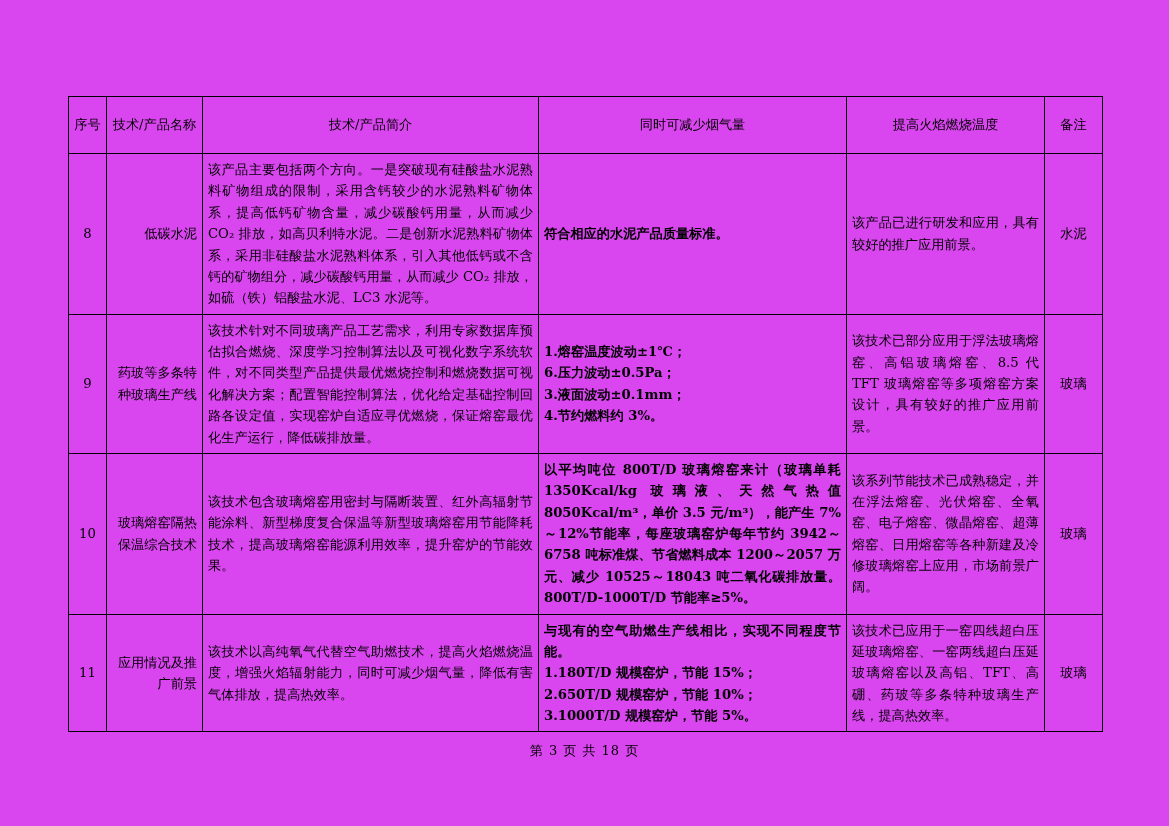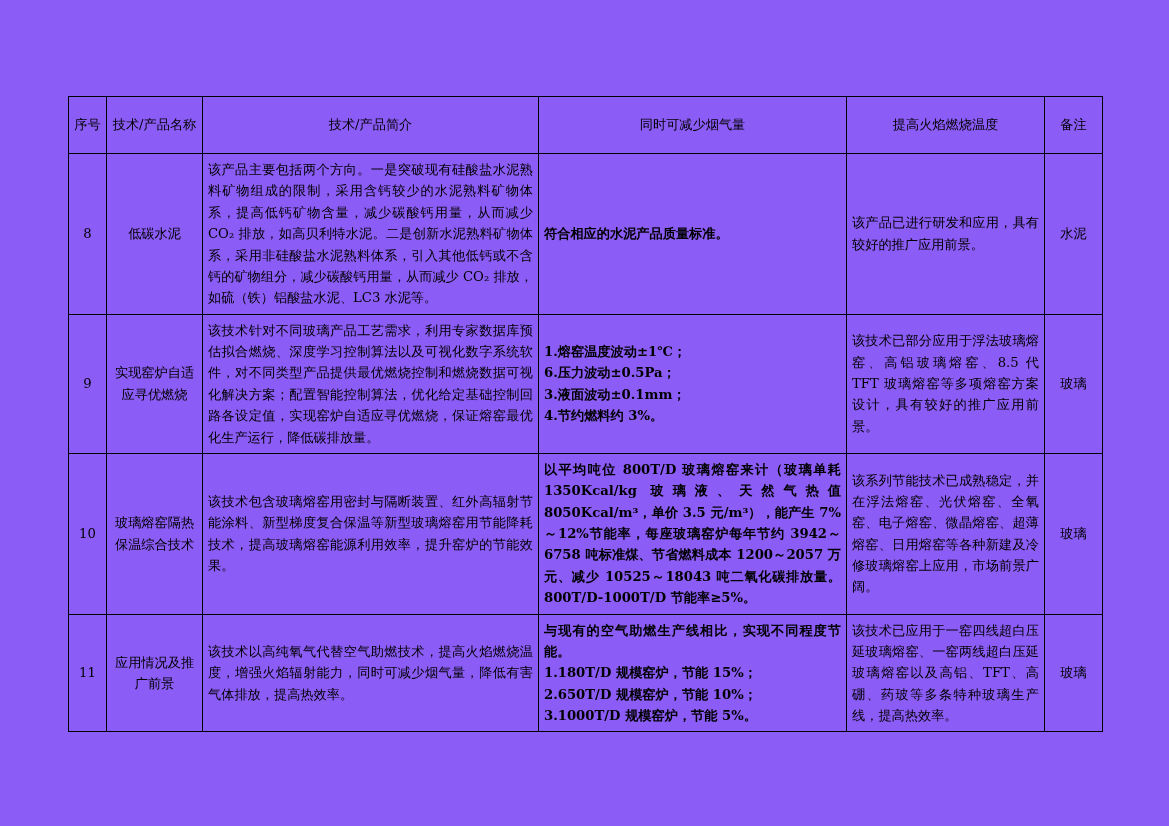--- a/index.html
+++ b/index.html
@@ -13,21 +13,21 @@
     font-family: "DejaVu Serif", "Liberation Serif", serif;
     color: #000000;
     position: relative;
     overflow: hidden;
   }
   .page {
     position: absolute;
     left: 0; top: 0;
     width: 1169px;
     height: 826px;
-    background: #8b5cf6;
+    background: #d946ef;
   }
   .table-wrap {
     position: absolute;
     left: 68px;
     top: 96px;
     width: 1034px;
   }
   table.doc-table {
     width: 1034px;
     border-collapse: collapse;
@@ -56,21 +56,21 @@
     height: 46px;
     line-height: 1.45;
   }
 
   td.cell-no {
     text-align: center;
     font-family: "DejaVu Serif", "Liberation Serif", serif;
     font-size: 13.4px;
   }
   td.cell-name {
-    text-align: center;
+    text-align: right;
     font-size: 13.2px;
     line-height: 1.75;
   }
   td.cell-desc, td.cell-kpi, td.cell-app {
     text-align: justify;
     text-align-last: left;
     vertical-align: top;
     font-size: 13.2px;
     line-height: 1.72;
   }
@@ -124,21 +124,21 @@
           <td class="cell-name vmid">低碳水泥</td>
           <td class="cell-desc">该产品主要包括两个方向。一是突破现有硅酸盐水泥熟料矿物组成的限制，采用含钙较少的水泥熟料矿物体系，提高低钙矿物含量，减少碳酸钙用量，从而减少 CO₂ 排放，如高贝利特水泥。二是创新水泥熟料矿物体系，采用非硅酸盐水泥熟料体系，引入其他低钙或不含钙的矿物组分，减少碳酸钙用量，从而减少 CO₂ 排放，如硫（铁）铝酸盐水泥、LC3 水泥等。</td>
           <td class="cell-kpi">
               <span class="kpi-line just">符合相应的水泥产品质量标准。</span>
             </td>
           <td class="cell-app">该产品已进行研发和应用，具有较好的推广应用前景。</td>
           <td class="cell-memo vmid">水泥</td>
         </tr>
         <tr>
           <td class="cell-no vmid">9</td>
-          <td class="cell-name vmid">实现窑炉自适应寻优燃烧</td>
+          <td class="cell-name vmid">药玻等多条特种玻璃生产线</td>
           <td class="cell-desc">该技术针对不同玻璃产品工艺需求，利用专家数据库预估拟合燃烧、深度学习控制算法以及可视化数字系统软件，对不同类型产品提供最优燃烧控制和燃烧数据可视化解决方案；配置智能控制算法，优化给定基础控制回路各设定值，实现窑炉自适应寻优燃烧，保证熔窑最优化生产运行，降低碳排放量。</td>
           <td class="cell-kpi">
               <span class="kpi-line just">1.熔窑温度波动±1℃；</span>
               <span class="kpi-line just">6.压力波动±0.5Pa；</span>
               <span class="kpi-line just">3.液面波动±0.1mm；</span>
               <span class="kpi-line just">4.节约燃料约 3%。</span>
             </td>
           <td class="cell-app">该技术已部分应用于浮法玻璃熔窑、高铝玻璃熔窑、8.5 代 TFT 玻璃熔窑等多项熔窑方案设计，具有较好的推广应用前景。</td>
           <td class="cell-memo vmid">玻璃</td>
         </tr>
@@ -162,14 +162,15 @@
               <span class="kpi-line just">2.650T/D 规模窑炉，节能 10%；</span>
               <span class="kpi-line just">3.1000T/D 规模窑炉，节能 5%。</span>
             </td>
           <td class="cell-app">该技术已应用于一窑四线超白压延玻璃熔窑、一窑两线超白压延玻璃熔窑以及高铝、TFT、高硼、药玻等多条特种玻璃生产线，提高热效率。</td>
           <td class="cell-memo vmid">玻璃</td>
         </tr>
       </tbody>
     </table>
   </div>
 
+  <div class="footer">第 3 页 共 18 页</div>
 
 </div>
 
 </body></html>

